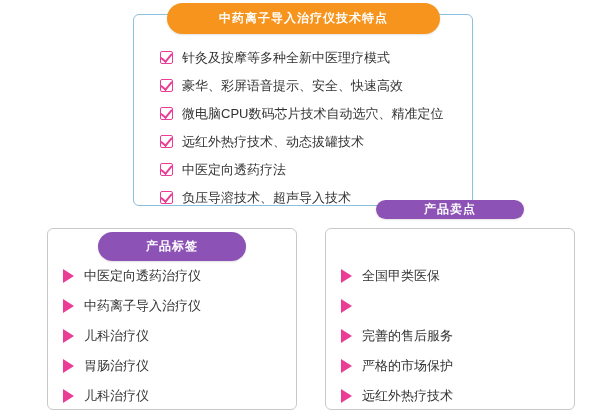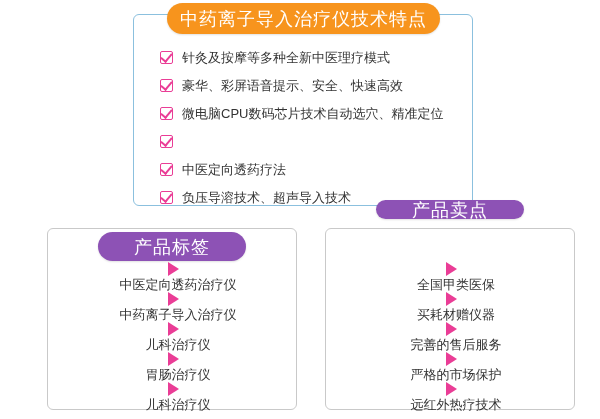--- a/index.html
+++ b/index.html
@@ -33,22 +33,22 @@
     background: #ffffff;
     border: 1px solid #8bc0de;
     border-radius: 6px;
     box-sizing: border-box;
   }
 
   .title-pill {
     position: absolute;
     border-radius: 16px;
     color: #ffffff;
-    font-size: 18px;
-    font-weight: normal;
+    font-size: 12px;
+    font-weight: bold;
     letter-spacing: 1px;
     display: flex;
     align-items: center;
     justify-content: center;
     white-space: nowrap;
   }
 
   .title-top {
     left: 167px;
     top: 3px;
@@ -139,21 +139,20 @@
     width: 230px;
   }
   .bot-list-left { left: 63px; }
   .bot-list-right { left: 341px; }
 
   .bot-item {
     display: flex;
     align-items: center;
     height: 28px;
     margin-bottom: 2px;
-    flex-direction: column;
   }
 
   .arrow {
     width: 0;
     height: 0;
     border-left: 11px solid #ea3d96;
     border-top: 7px solid transparent;
     border-bottom: 7px solid transparent;
     margin-right: 10px;
     flex: none;
@@ -181,20 +180,21 @@
     <div class="top-item">
       <span class="check-box"></span>
       <span class="top-text">豪华、彩屏语音提示、安全、快速高效</span>
     </div>
     <div class="top-item">
       <span class="check-box"></span>
       <span class="top-text">微电脑CPU数码芯片技术自动选穴、精准定位</span>
     </div>
     <div class="top-item">
       <span class="check-box"></span>
+      <span class="top-text">远红外热疗技术、动态拔罐技术</span>
     </div>
     <div class="top-item">
       <span class="check-box"></span>
       <span class="top-text">中医定向透药疗法</span>
     </div>
     <div class="top-item">
       <span class="check-box"></span>
       <span class="top-text">负压导溶技术、超声导入技术</span>
     </div>
   </div>
@@ -228,21 +228,20 @@
   <div class="panel-bottom panel-right"></div>
   <div class="title-pill title-purple title-br">产品卖点</div>
 
   <div class="bot-list bot-list-right">
     <div class="bot-item">
       <span class="arrow"></span>
       <span class="bot-text">全国甲类医保</span>
     </div>
     <div class="bot-item">
       <span class="arrow"></span>
-      <span class="bot-text">买耗材赠仪器</span>
     </div>
     <div class="bot-item">
       <span class="arrow"></span>
       <span class="bot-text">完善的售后服务</span>
     </div>
     <div class="bot-item">
       <span class="arrow"></span>
       <span class="bot-text">严格的市场保护</span>
     </div>
     <div class="bot-item">

